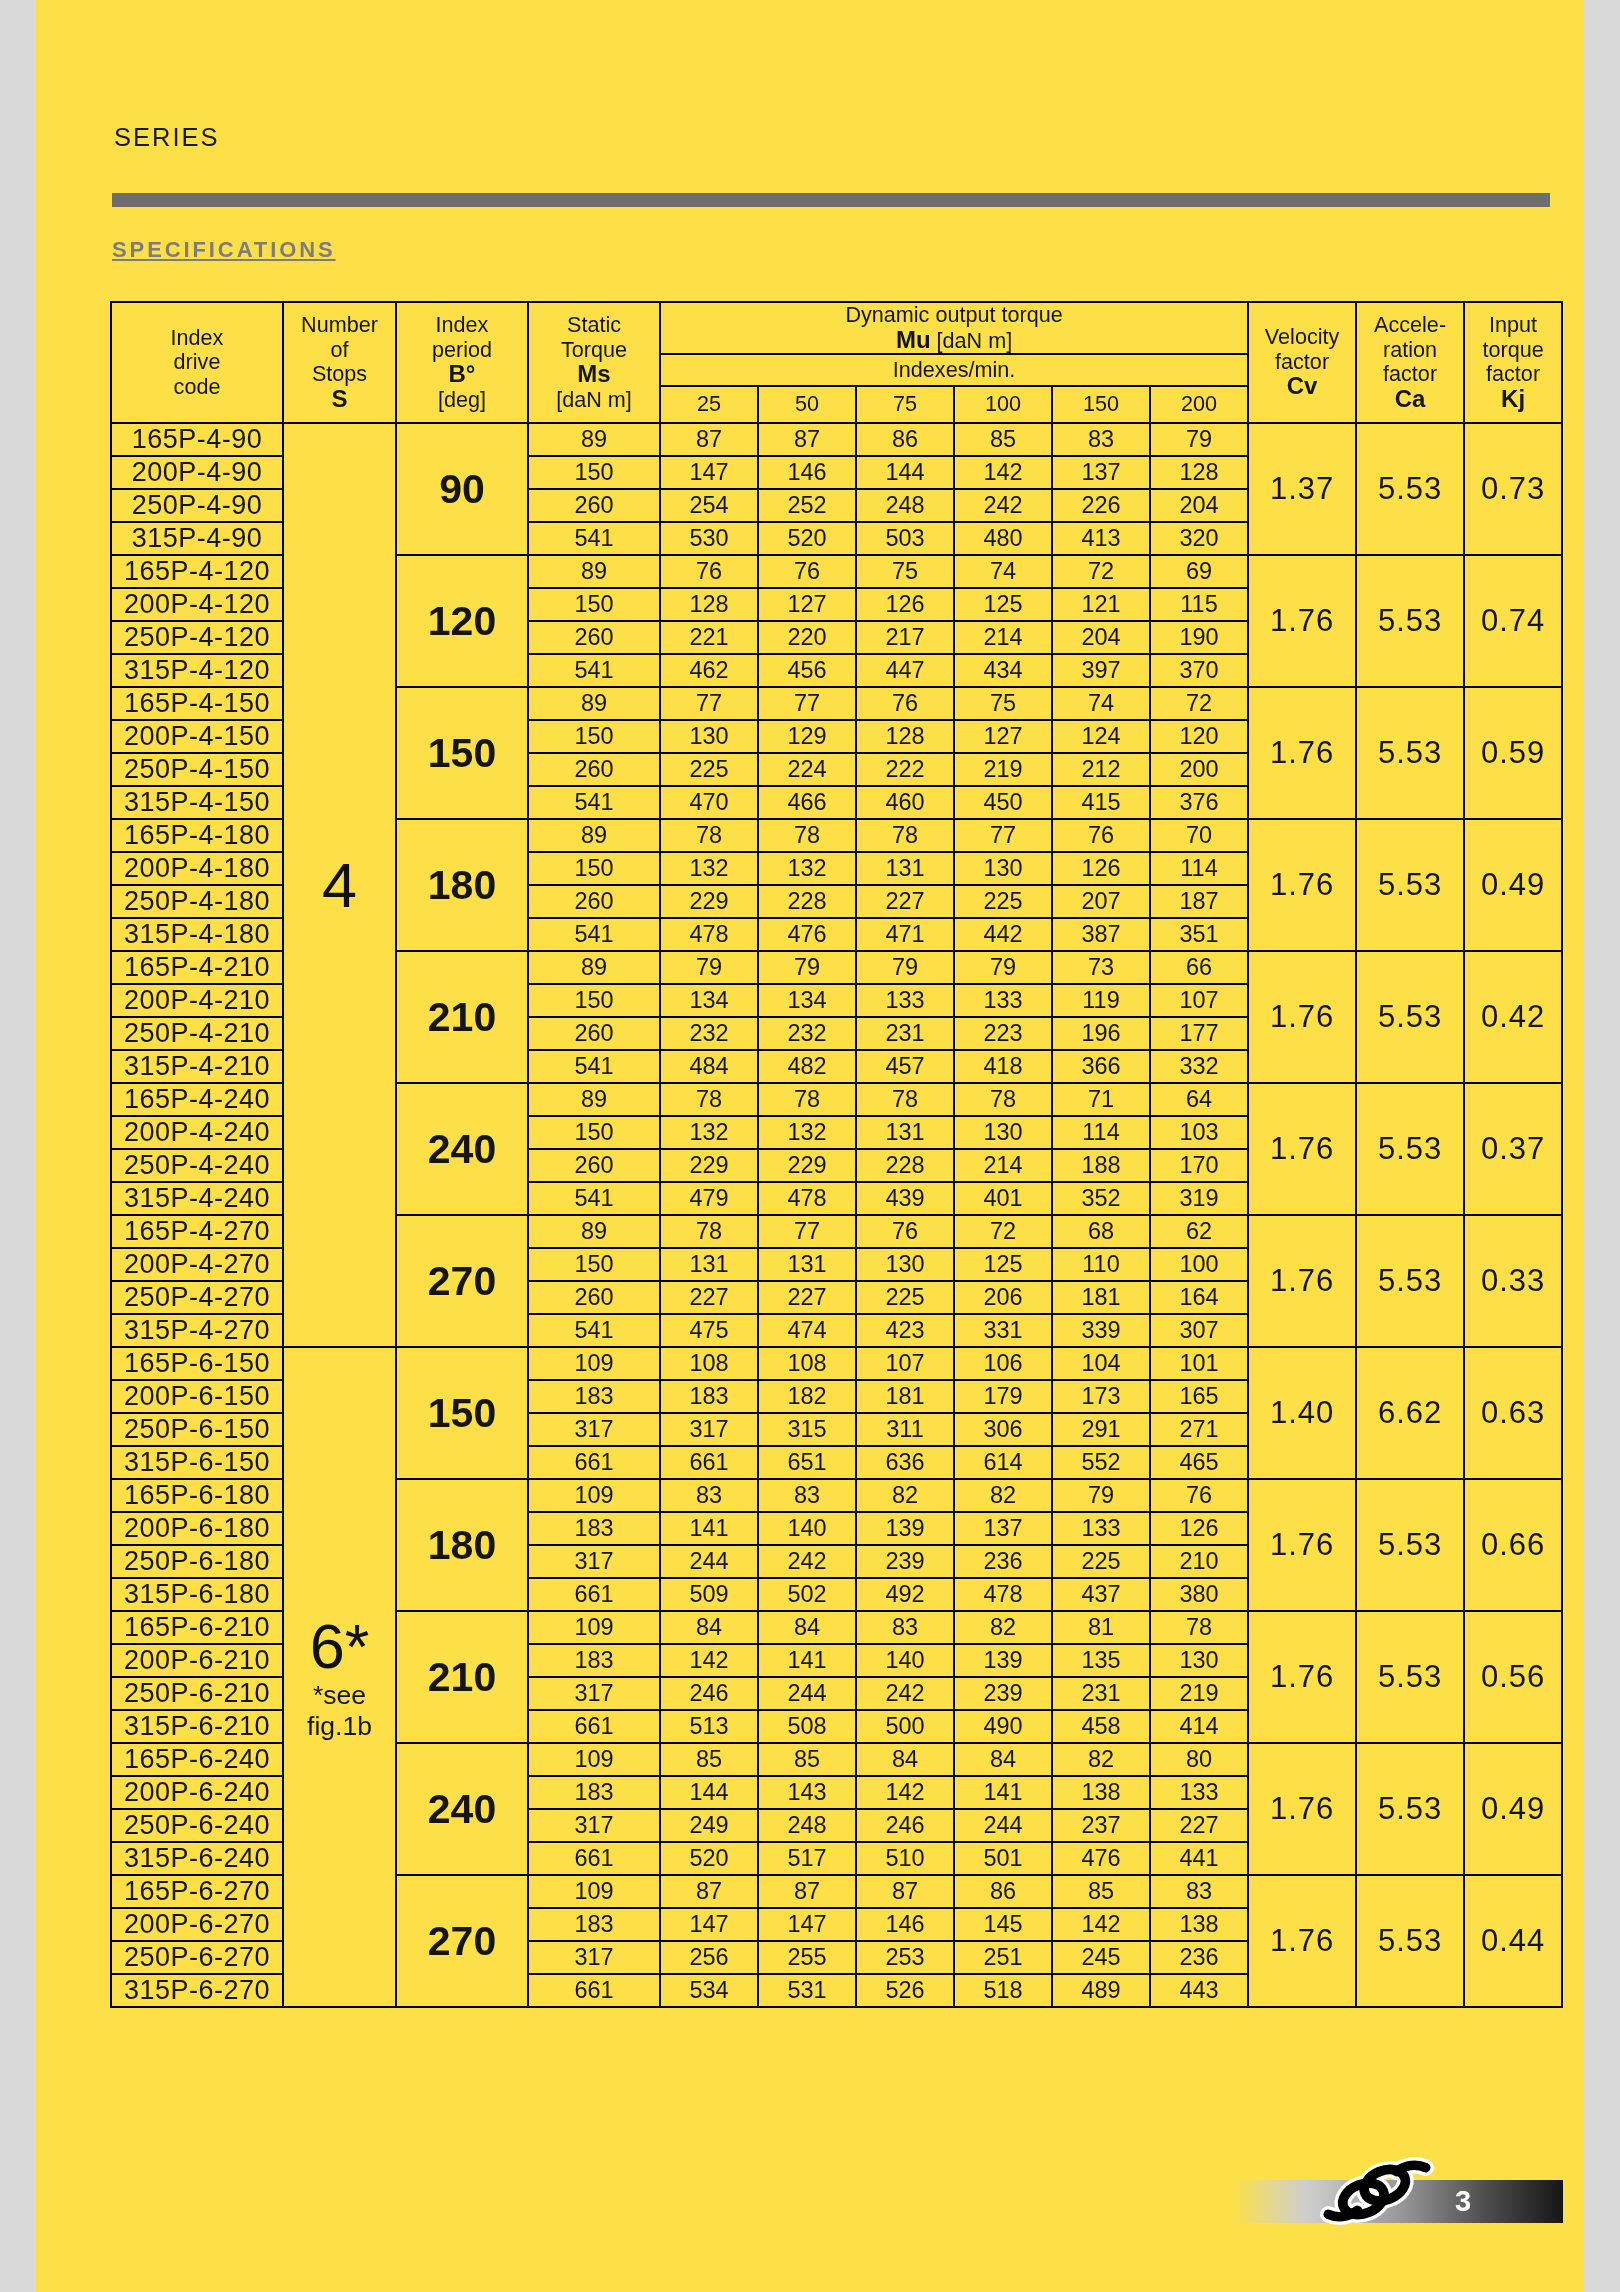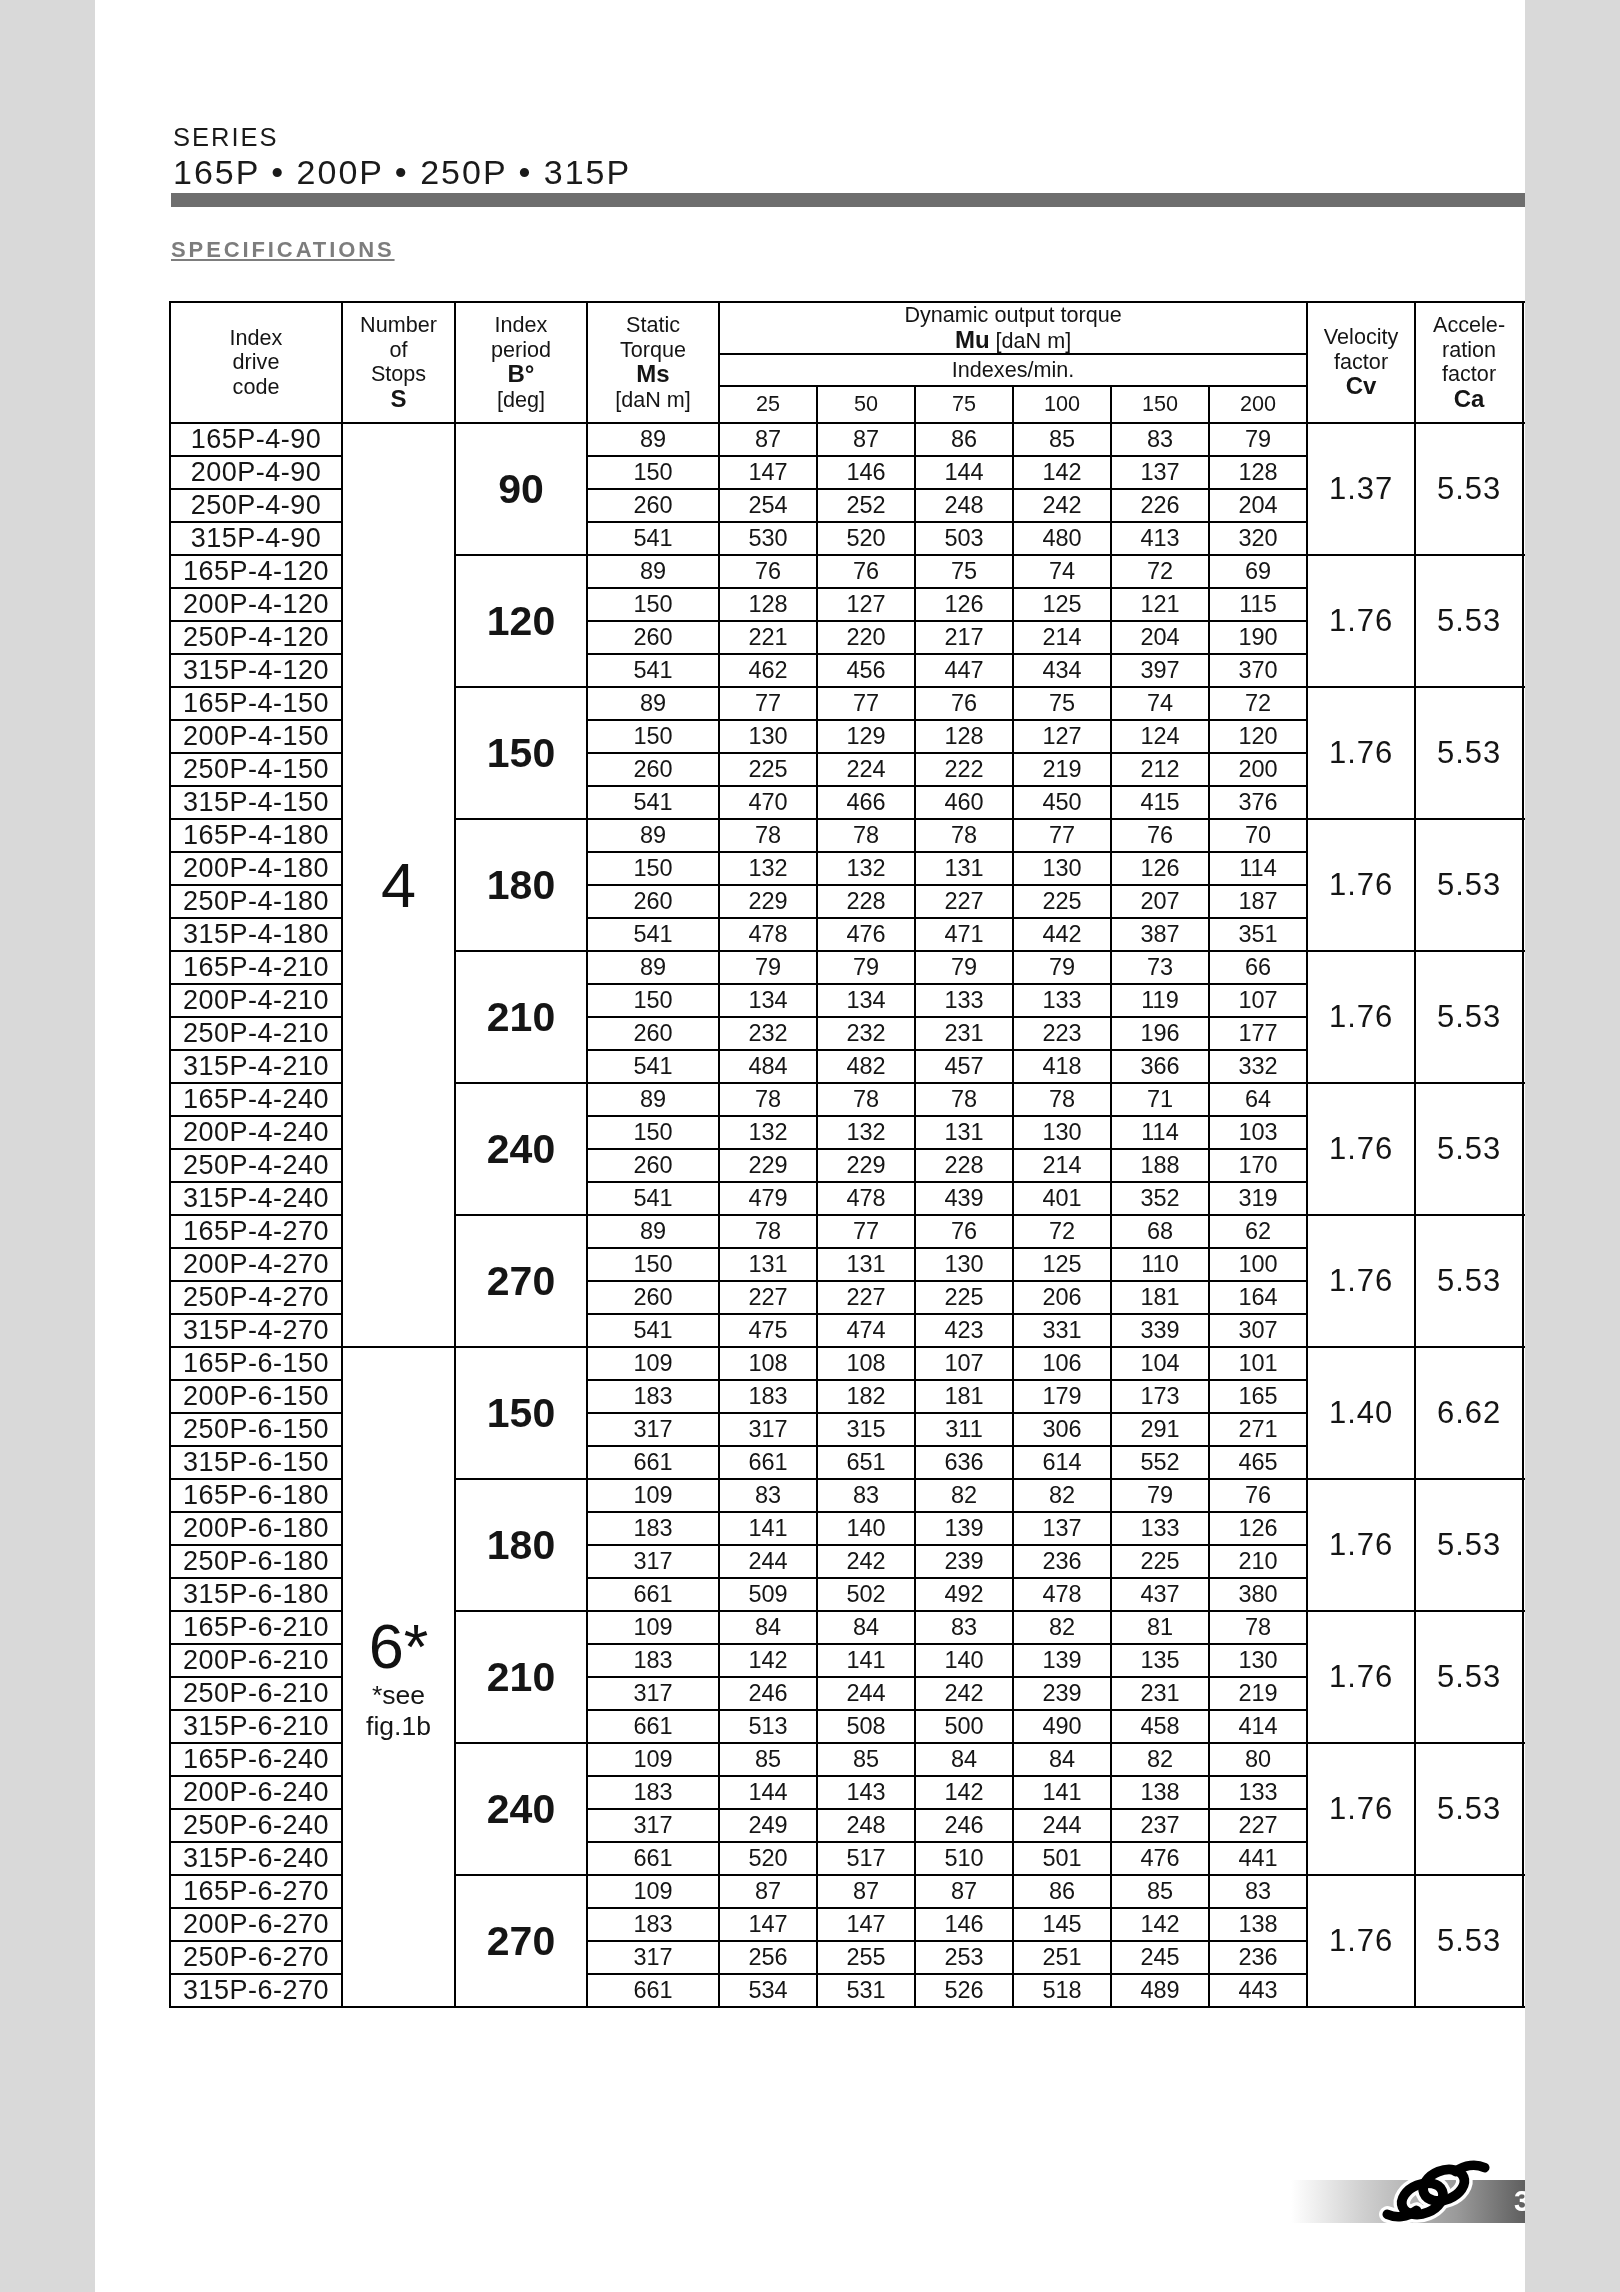--- a/index.html
+++ b/index.html
@@ -1,18 +1,18 @@
 <!DOCTYPE html>
 <html><head>
 <meta charset="utf-8">
 <style>
   * { margin:0; padding:0; box-sizing:border-box; }
   html,body { background:#d9d9d9; }
   .page {
-    position:relative; width:1430px; height:2293px; background:#ffffff;
+    position:relative; width:1548px; height:2293px; background:#fde047;
     font-family:"Liberation Sans", sans-serif; color:#111; overflow:hidden;
     margin:0 auto;
   }
 
   
   .series-label { position:absolute; left:78px; top:123px; font-size:25.5px; letter-spacing:2px; color:#1a1a1a; }
   .series-models { position:absolute; left:78px; top:153px; font-size:34px; letter-spacing:2px; color:#1a1a1a; white-space:nowrap; }
   .doc-title { position:absolute; right:98px; top:114px; font-size:53px; letter-spacing:15.7px; white-space:nowrap; color:#000; }
   .header-bar { position:absolute; left:76px; top:193px; width:1438px; height:13.7px; background:#6e6e6e; }
   .section-title { position:absolute; left:76px; top:237px; font-size:22px; font-weight:bold; letter-spacing:2.9px; color:#7d7d7d;text-decoration:underline; }
@@ -45,21 +45,20 @@
               background:linear-gradient(90deg, rgba(255,255,255,0) 0%, #cfcfcf 22%, #9a9a9a 50%, #4a4a4a 78%, #161616 100%); }
   .page-num { position:absolute; left:223px; top:0; line-height:43px; font-size:29px; font-weight:bold; color:#ffffff; }
   .logo { position:absolute; left:1284px; top:2154px; width:114px; height:74px; }
 </style>
 </head>
 <body>
 
 <div class="page">
 
   <div class="series-label">SERIES</div>
-  <div class="series-models">165P • 200P • 250P • 315P</div>
   <div class="header-bar"></div>
   <div class="section-title">SPECIFICATIONS</div>
 
   <table class="spec-table">
     <colgroup>
       <col style="width:172px">
         <col style="width:113px">
         <col style="width:132px">
         <col style="width:132px">
       <col style="width:98px">

